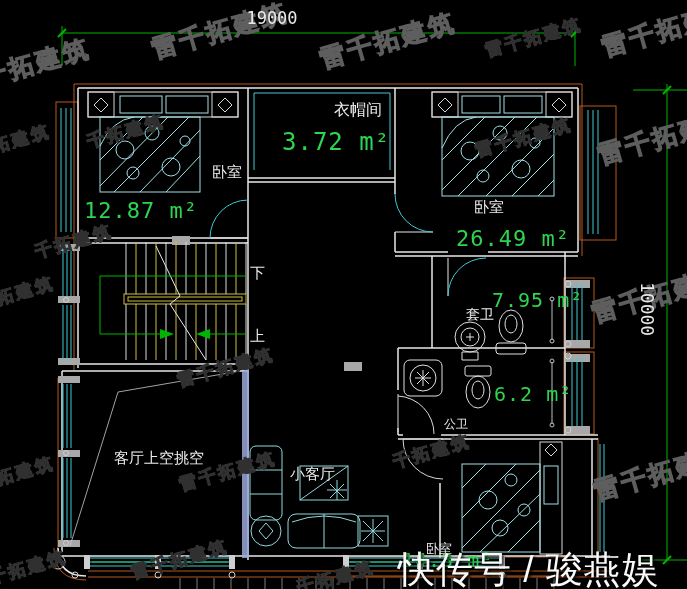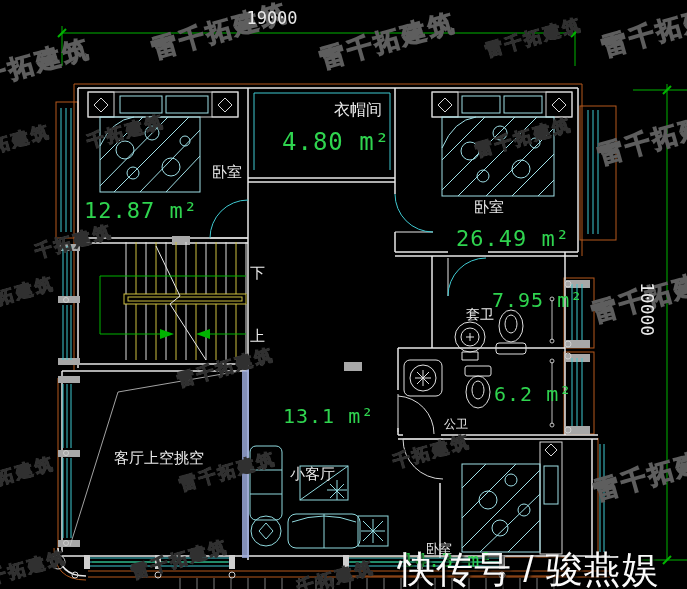--- a/index.html
+++ b/index.html
@@ -268,32 +268,31 @@
   <div class="wm dim" style="left:130px;top:548px;">雷千拓建筑</div>
   <div class="wm dim" style="left:296px;top:566px;">千拓建筑</div>
 
   <div class="dim" style="left:242px;top:8px;width:60px;text-align:center;">19000</div>
   <div class="dim" id="dim-right" style="left:658px;top:282px;">10000</div>
 
   <div class="lbl" style="left:212px;top:163px;font-size:15px;">卧室</div>
   <div class="area" style="left:84px;top:198px;font-size:22px;">12.87 m²</div>
 
   <div class="lbl" style="left:294px;top:100px;font-size:16px;margin-left:40px;">衣帽间</div>
-  <div class="area" style="left:282px;top:128px;font-size:24px;">4.80 m²</div>
+  <div class="area" style="left:282px;top:128px;font-size:24px;">3.72 m²</div>
 
   <div class="lbl" style="left:474px;top:198px;font-size:15px;">卧室</div>
   <div class="area" style="left:456px;top:226px;font-size:22px;">26.49 m²</div>
 
   <div class="lbl" style="left:466px;top:306px;font-size:14px;">套卫</div>
   <div class="area" style="left:492px;top:288px;font-size:20px;">7.95 m²</div>
 
   <div class="lbl" style="left:444px;top:416px;font-size:12px;">公卫</div>
   <div class="area" style="left:494px;top:382px;font-size:20px;">6.2 m²</div>
 
-  <div class="area" style="left:283px;top:404px;font-size:20px;">13.1 m²</div>
   <div class="lbl" style="left:290px;top:437px;font-size:15px;margin-top:28px;">小客厅</div>
 
   <div class="lbl" style="left:114px;top:449px;font-size:15px;">客厅上空挑空</div>
 
   <div class="lbl" style="left:426px;top:540px;font-size:13px;">卧室</div>
   <div class="area" style="left:402px;top:548px;font-size:20px;">14.3 m²</div>
 
   <div class="lbl" style="left:250px;top:264px;font-size:15px;">下</div>
   <div class="lbl" style="left:250px;top:327px;font-size:15px;">上</div>
 

